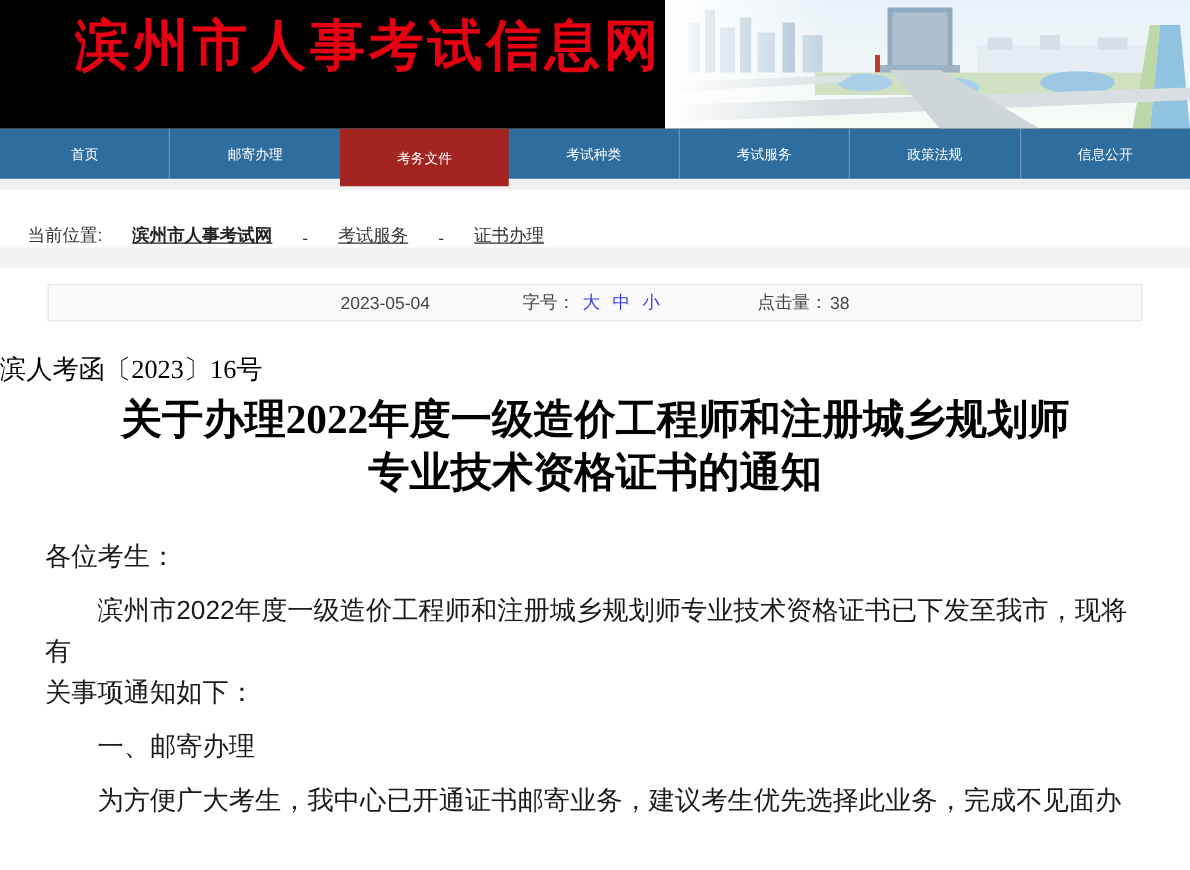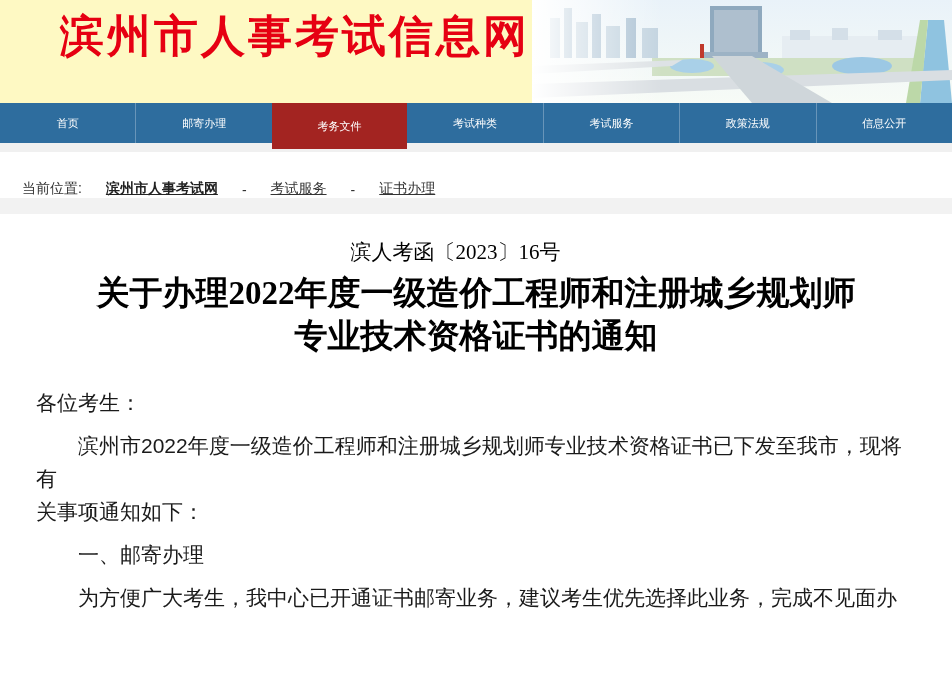--- a/index.html
+++ b/index.html
@@ -16,21 +16,21 @@
     position:relative;
     width:952px;height:696px;
     margin:0 auto;
     background:#ffffff;
     overflow:hidden;
   }
   
   .header{
     position:relative;
     height:103px;
-    background:#fef9c3;
+    background:#000000;
     overflow:hidden;
   }
   .site-title{
     position:absolute;
     left:60px;top:12px;
     font-size:44px;
     line-height:50px;
     font-weight:bold;
     letter-spacing:3px;
     color:var(--site-title-red);
@@ -117,21 +117,21 @@
   }
   .meta-item{display:flex;align-items:center;gap:2px;}
   .font-size-link{
     color:var(--link-blue);
     margin:0 4px;
     cursor:pointer;
   }
   .doc-number{
     margin-top:24px;
     padding-right:41px;
-    text-align:center;
+    text-align:left;
     font-size:21px;
     color:#000000;
     font-family:"Liberation Serif","DejaVu Serif",serif;
   }
   .doc-heading{
     margin-top:6px;
     text-align:center;
     font-size:33px;
     line-height:43px;
     font-weight:bold;
@@ -219,20 +219,33 @@
     <span class="crumb-site crumb-link">滨州市人事考试网</span>
     <span>-</span>
     <span class="crumb-link">考试服务</span>
     <span>-</span>
     <span class="crumb-link">证书办理</span>
   </div>
   <div class="gray-band"></div>
 
   <div class="main">
 
+    <div class="meta-bar">
+      <span class="meta-item">2023-05-04</span>
+      <span class="meta-item">
+        <span>字号：</span>
+        <span class="font-size-link">大</span>
+        <span class="font-size-link">中</span>
+        <span class="font-size-link">小</span>
+      </span>
+      <span class="meta-item">
+        <span>点击量：</span>
+        <span>38</span>
+      </span>
+    </div>
 
     <div class="doc-number">滨人考函〔2023〕16号</div>
 
     <div class="doc-heading">
       <div>关于办理2022年度一级造价工程师和注册城乡规划师</div>
       <div>专业技术资格证书的通知</div>
     </div>
 
     <div class="body-text">
       <p>各位考生：</p>

